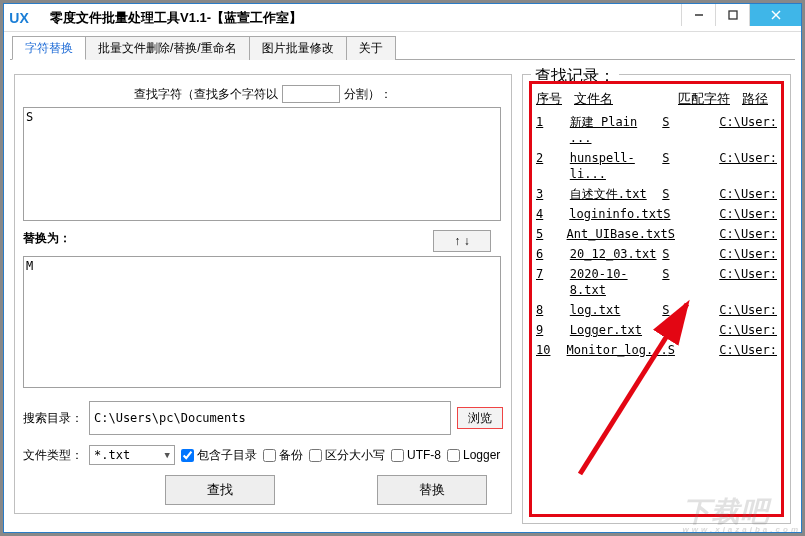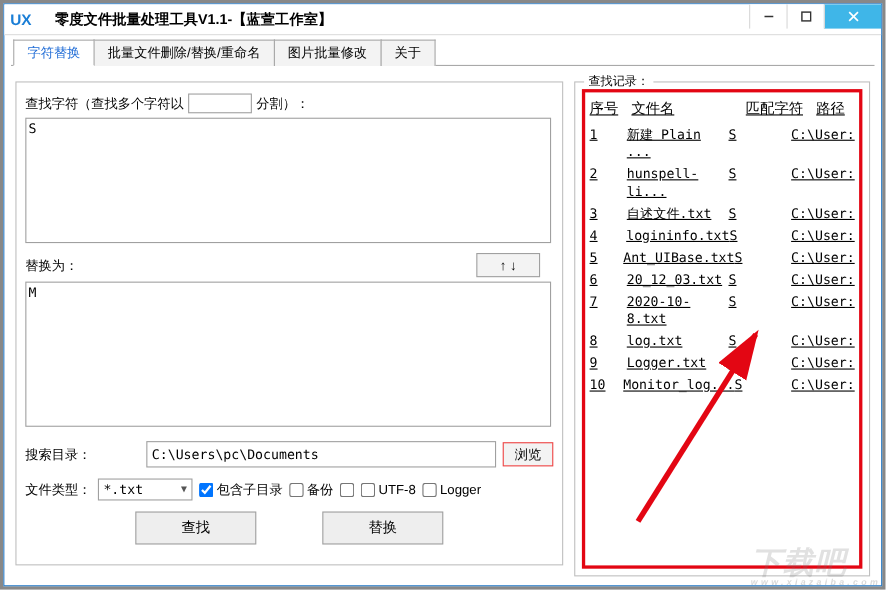--- a/index.html
+++ b/index.html
@@ -117,27 +117,28 @@
   padding: 10px 8px 8px 8px;
   position: relative;
   margin-top: 6px;
 }
 .group-title {
   position: absolute;
   top: -9px;
   left: 8px;
   background: #fff;
   padding: 0 4px;
-  font-size: 11px;
+  font-size: 16px;
 }
 .row-label {
   display: flex;
   align-items: center;
   gap: 4px;
   margin-bottom: 4px;
+  justify-content: center;
 }
 .small-input {
   width: 58px;
   height: 18px;
   border: 1px solid #a0a0a0;
   font-size: 12px;
   padding: 0 2px;
 }
 textarea.multi {
   width: 478px;
@@ -154,50 +155,50 @@
   height: 132px;
   border: 1px solid #a0a0a0;
   resize: none;
   font-family: "SimSun", monospace;
   font-size: 12px;
   padding: 2px;
   overflow-y: scroll;
 }
 .swap-row {
   display: flex;
-  align-items: center;
+  align-items: flex-start;
   justify-content: space-between;
   margin: 6px 0 4px 0;
   width: 478px;
+  font-weight: bold;
 }
 .swap-btn {
   width: 58px;
   height: 22px;
   border: 1px solid #a0a0a0;
   background: #f3f3f3;
   display: flex;
   align-items: center;
   justify-content: center;
   margin-right: 10px;
   font-size: 12px;
 }
 .path-row {
   display: flex;
   align-items: center;
   gap: 6px;
   margin-top: 10px;
 }
 .path-input {
   flex: 1;
-  height: 24px;
+  height: 34px;
   border: 1px solid #a0a0a0;
   padding: 0 4px;
   font-family: "SimSun", monospace;
   font-size: 12px;
-  margin-left: 44px;
 }
 .browse-btn {
   width: 46px;
   height: 22px;
   border: 1px solid #ef4444;
   background: #f3f3f3;
   display: flex;
   align-items: center;
   justify-content: center;
 }
@@ -240,20 +241,21 @@
 }
 .big-btn {
   width: 110px;
   height: 30px;
   border: 1px solid #a0a0a0;
   background: #eee;
   display: flex;
   align-items: center;
   justify-content: center;
   font-size: 13px;
+  margin-left: 42px;
 }
 .search-records {
   border: 1px solid #bfbfbf;
   height: 450px;
   position: relative;
   margin-top: 6px;
   padding-top: 6px;
 }
 .search-records .group-title { top: -9px; left: 8px; }
 .result-box {
@@ -371,20 +373,21 @@
           <label class="chk">
             <input type="checkbox" checked="" style="">
             <span>包含子目录</span>
           </label>
           <label class="chk">
             <input type="checkbox" style="">
             <span>备份</span>
           </label>
           <label class="chk">
             <input type="checkbox" style="">
+            <span>区分大小写</span>
           </label>
           <label class="chk">
             <input type="checkbox" style="">
             <span>UTF-8</span>
           </label>
           <label class="chk">
             <input type="checkbox" style="">
             <span>Logger</span>
           </label>
         </div>

